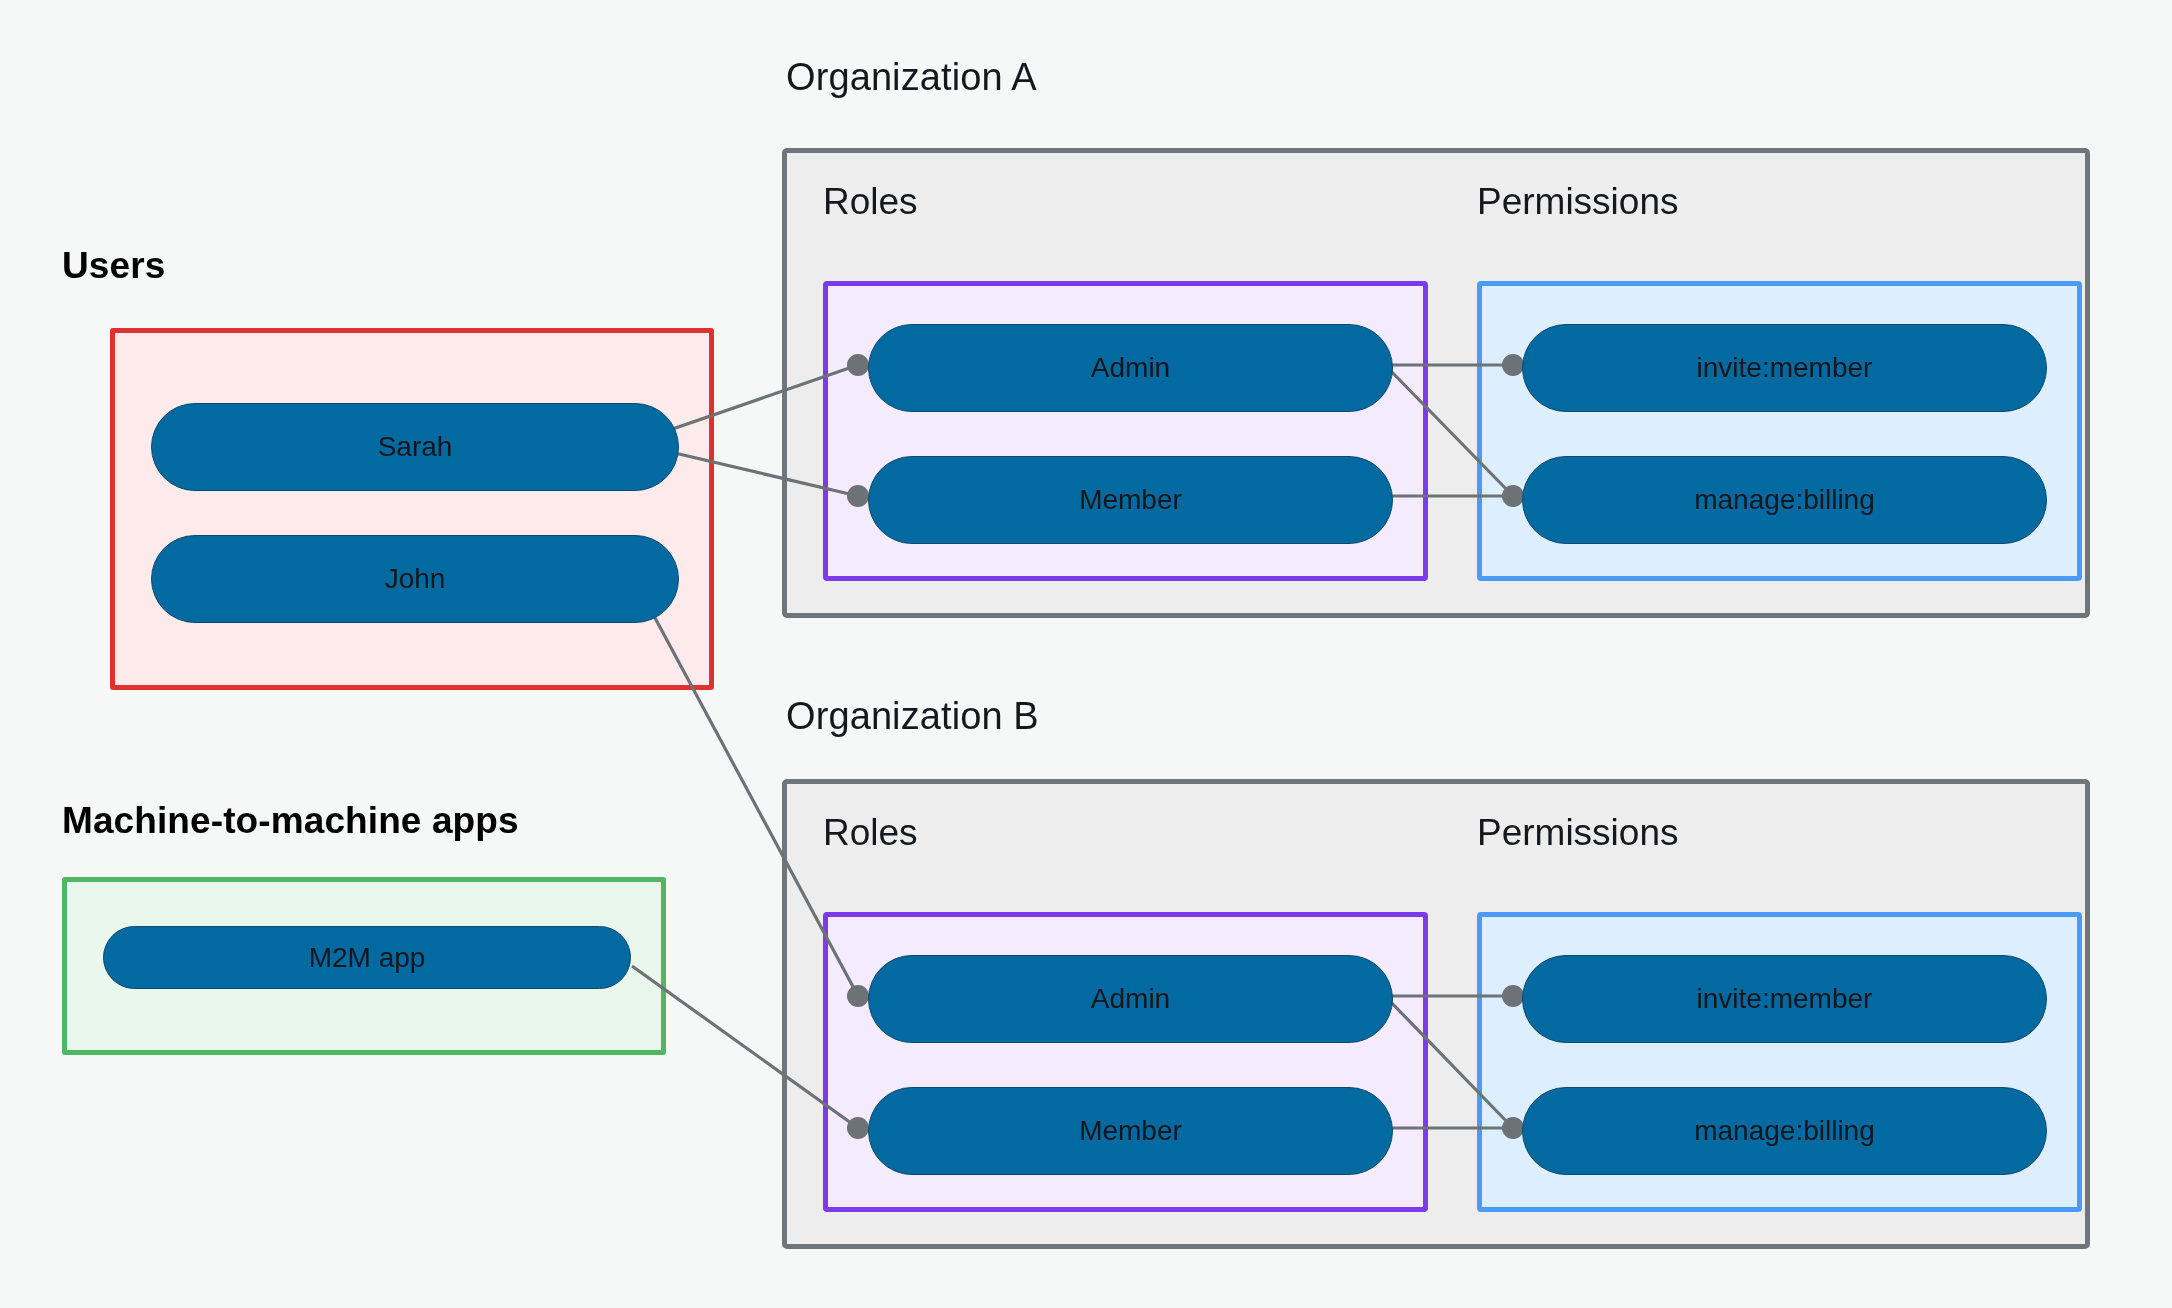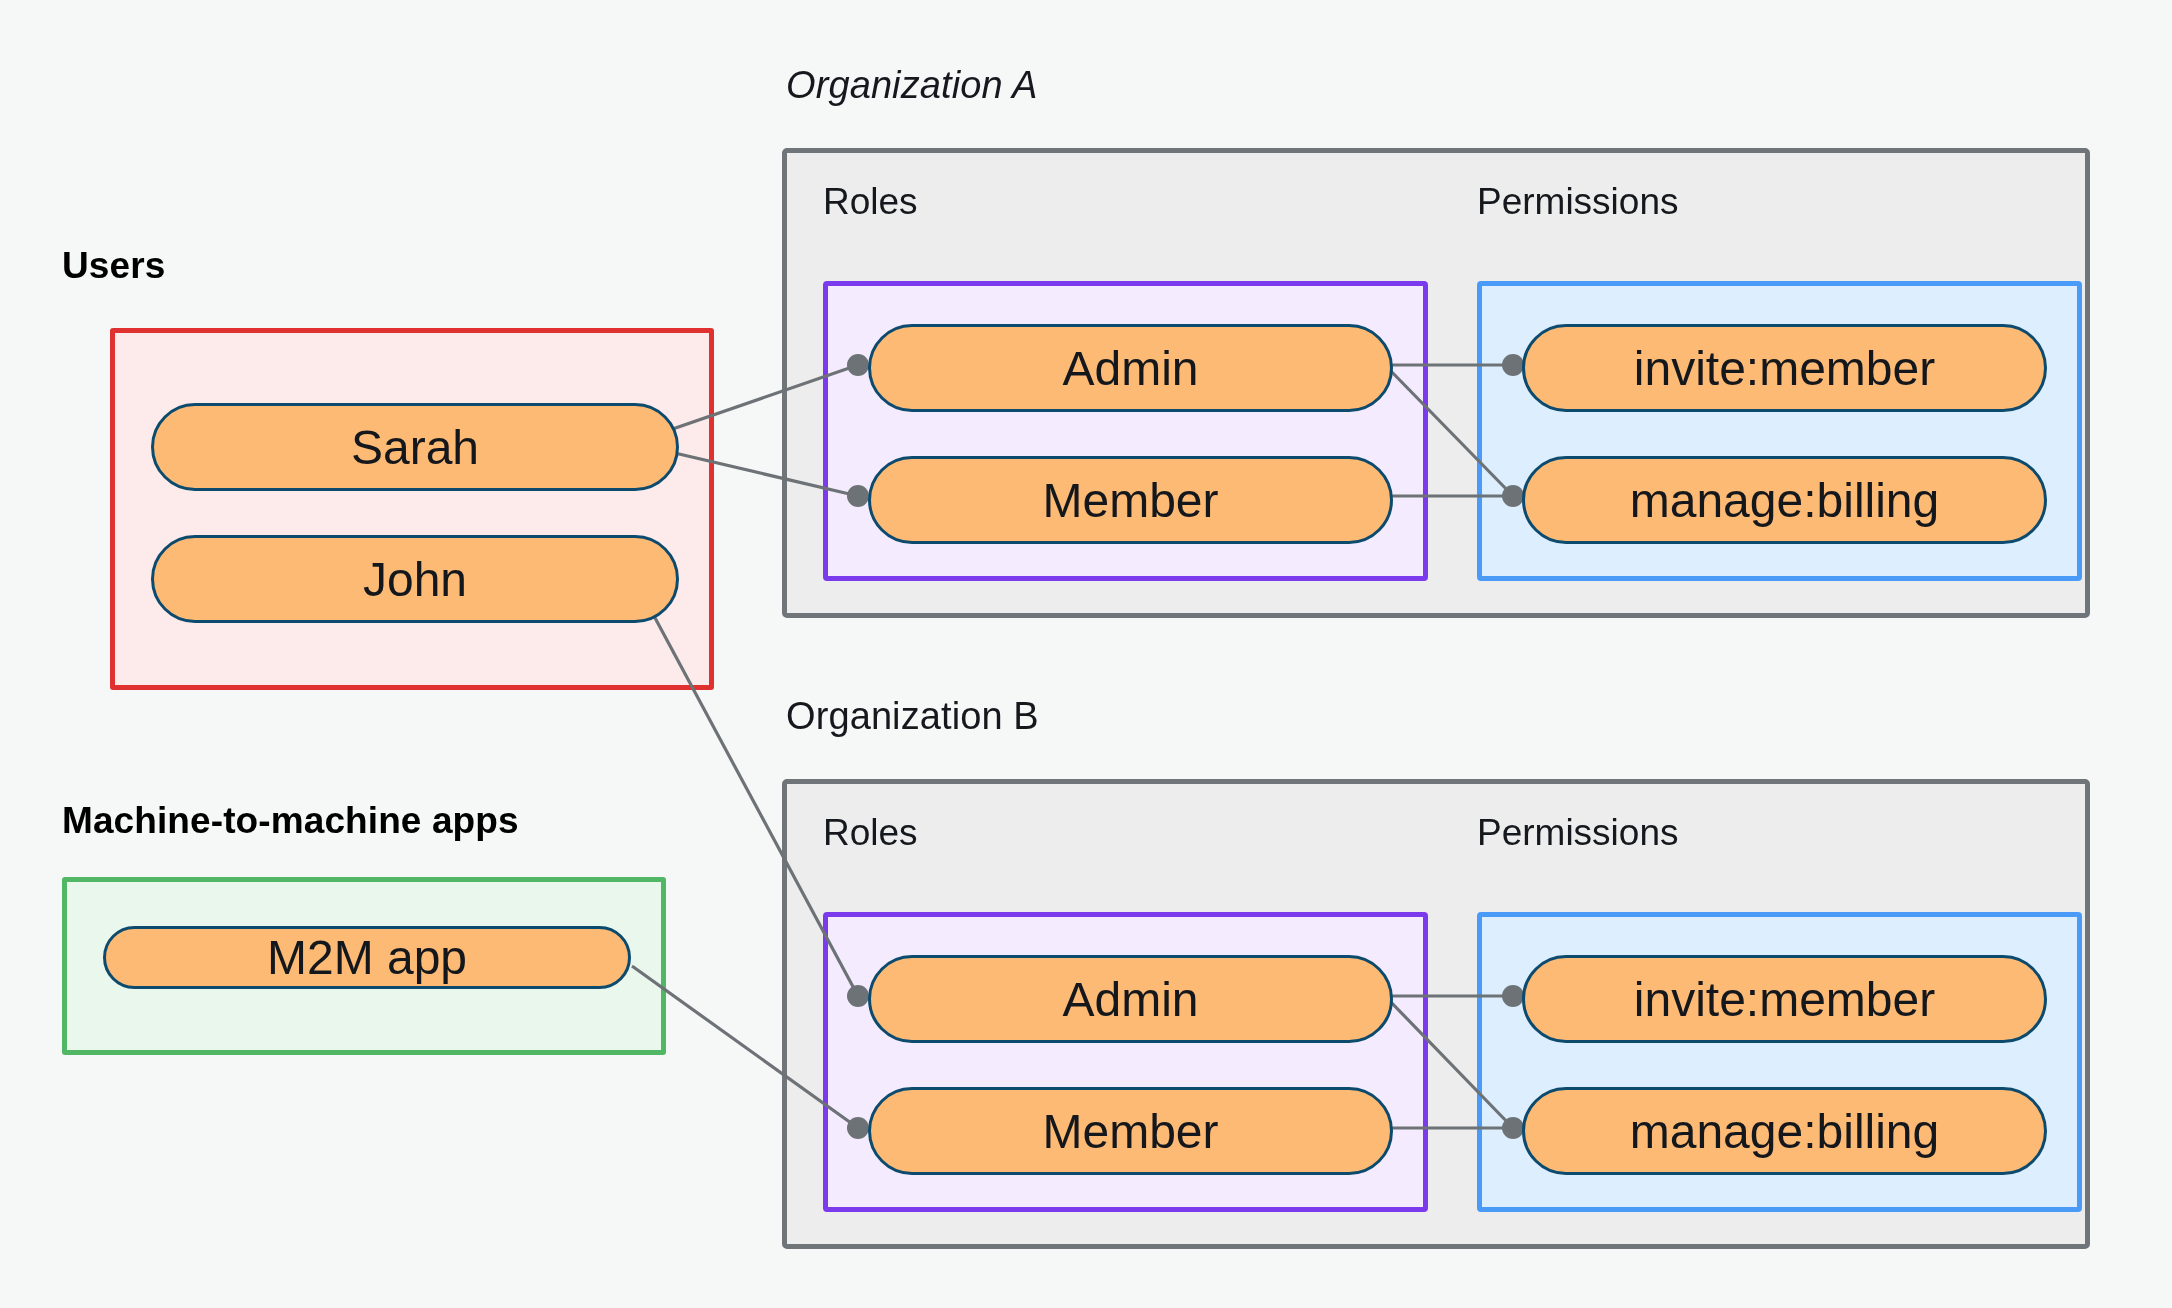--- a/index.html
+++ b/index.html
@@ -43,27 +43,27 @@
     position: absolute;
     font-size: 37px;
     font-weight: 400;
     color: #15181c;
     white-space: nowrap;
   }
 
   
   .pill {
     position: absolute;
-    background: #fdba74;
-    border: 3px solid #0c4a6e;
+    background: #0369a1;
+    border: 1px solid #0c4a6e;
     border-radius: 999px;
     display: flex;
     align-items: center;
     justify-content: center;
-    font-size: 48px;
+    font-size: 28px;
     color: #14171b;
     white-space: nowrap;
     z-index: 5;
   }
 
   
   #edges {
     position: absolute;
     left: 0; top: 0;
     width: 2172px; height: 1308px;
@@ -116,21 +116,21 @@
     <div class="pill" style="left:36px; top:70px; width:528px; height:88px;">Sarah</div>
     <div class="pill" style="left:36px; top:202px; width:528px; height:88px;">John</div>
   </div>
 
   <div class="caption" style="left:62px; top:800px;">Machine-to-machine apps</div>
 
   <div class="group m2m" style="left:62px; top:877px; width:604px; height:178px;">
     <div class="pill" style="left:36px; top:44px; width:528px; height:63px;">M2M app</div>
   </div>
 
-  <div class="caption reg" style="left:786px; top:64px;font-style:italic;">Organization A</div>
+  <div class="caption reg" style="left:786px; top:56px;">Organization A</div>
 
   <div class="group org" style="left:782px; top:148px; width:1308px; height:470px;">
 
     <div class="inner-label" style="left:36px; top:28px;">Roles</div>
 
     <div class="inner-label" style="left:690px; top:28px;">Permissions</div>
 
     <div class="group roles" style="left:36px; top:128px; width:605px; height:300px;">
       <div class="pill" style="left:40px; top:38px; width:525px; height:88px;">Admin</div>
       <div class="pill" style="left:40px; top:170px; width:525px; height:88px;">Member</div>

